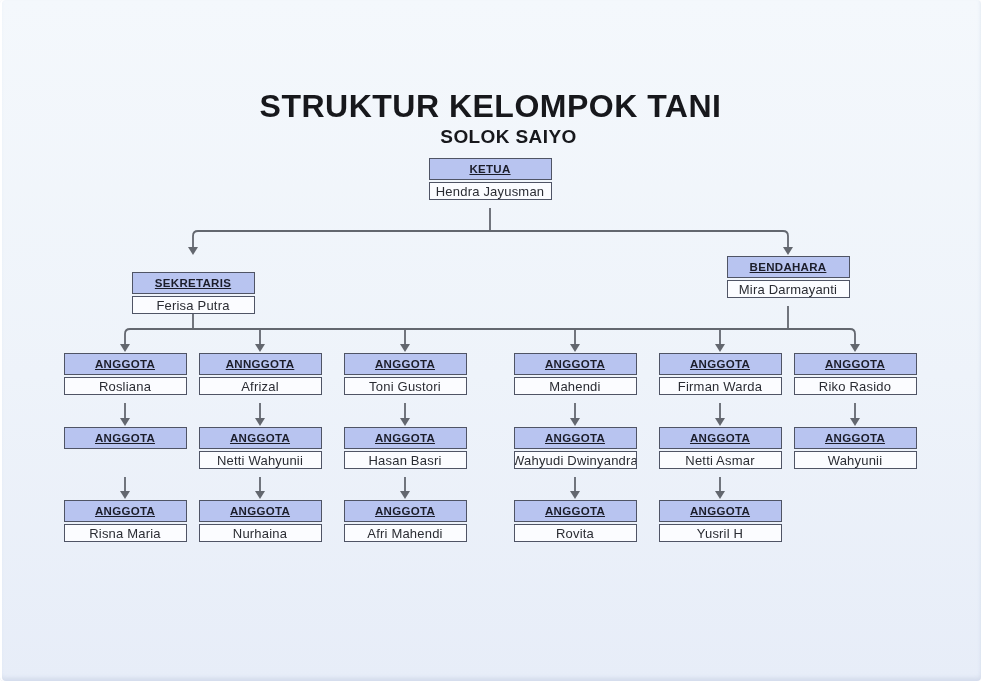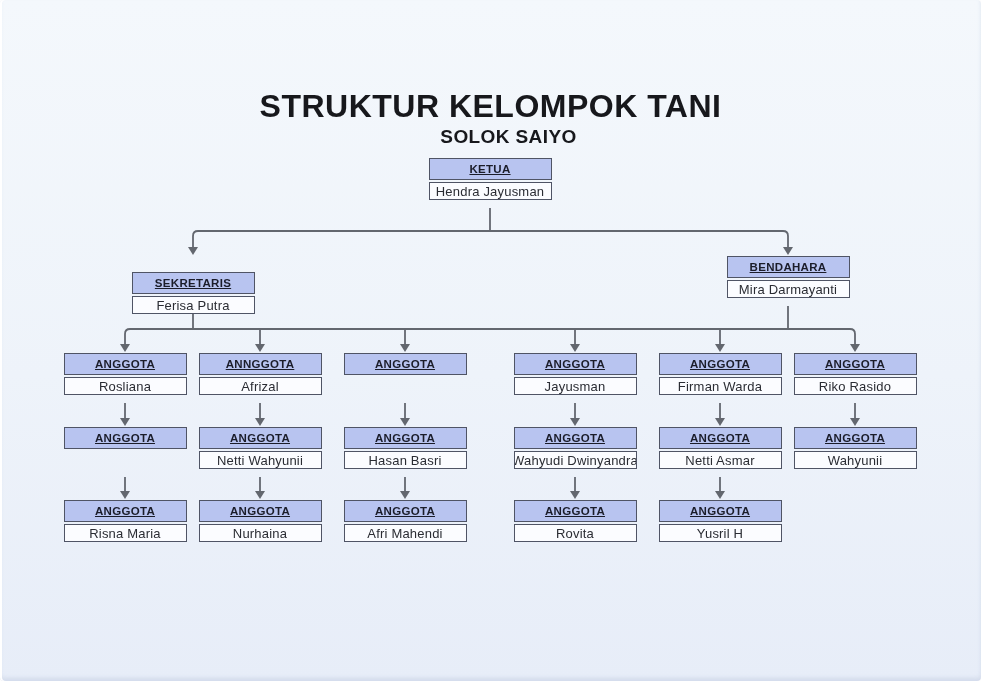--- a/index.html
+++ b/index.html
@@ -119,32 +119,33 @@
       <div class="node" style="left: 198.5px; top: 427px;">
         <div class="node-title">ANGGOTA</div>
         <div class="node-name">Netti Wahyunii</div>
       </div>
       <div class="node" style="left: 198.5px; top: 500px;">
         <div class="node-title">ANGGOTA</div>
         <div class="node-name">Nurhaina</div>
       </div>
       <div class="node" style="left: 343.5px; top: 353px;">
         <div class="node-title">ANGGOTA</div>
+        <div class="node-name">Toni Gustori</div>
       </div>
       <div class="node" style="left: 343.5px; top: 427px;">
         <div class="node-title">ANGGOTA</div>
         <div class="node-name">Hasan Basri</div>
       </div>
       <div class="node" style="left: 343.5px; top: 500px;">
         <div class="node-title">ANGGOTA</div>
         <div class="node-name">Afri Mahendi</div>
       </div>
       <div class="node" style="left: 513.5px; top: 353px;">
         <div class="node-title">ANGGOTA</div>
-        <div class="node-name">Jayusman</div>
+        <div class="node-name">Mahendi</div>
       </div>
       <div class="node" style="left: 513.5px; top: 427px;">
         <div class="node-title">ANGGOTA</div>
         <div class="node-name">Wahyudi Dwinyandra</div>
       </div>
       <div class="node" style="left: 513.5px; top: 500px;">
         <div class="node-title">ANGGOTA</div>
         <div class="node-name">Rovita</div>
       </div>
       <div class="node" style="left: 658.5px; top: 353px;">

